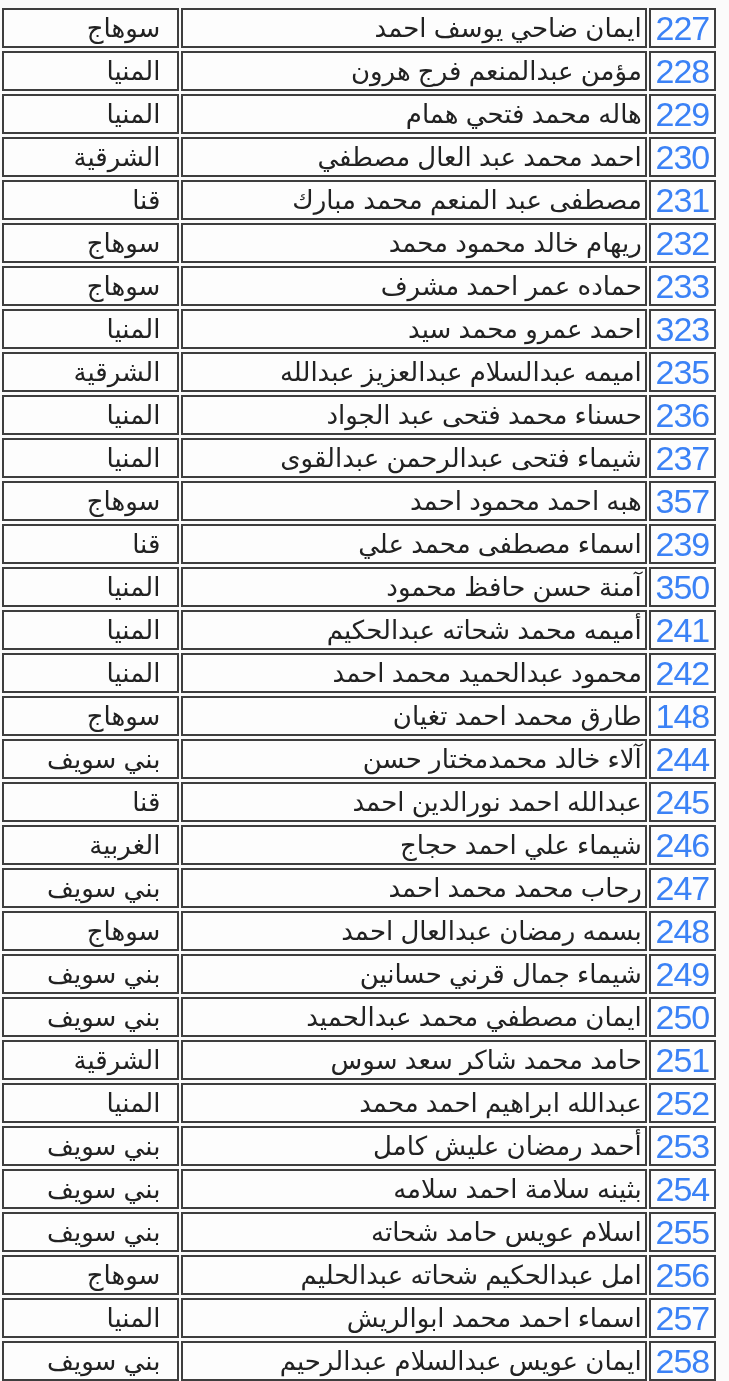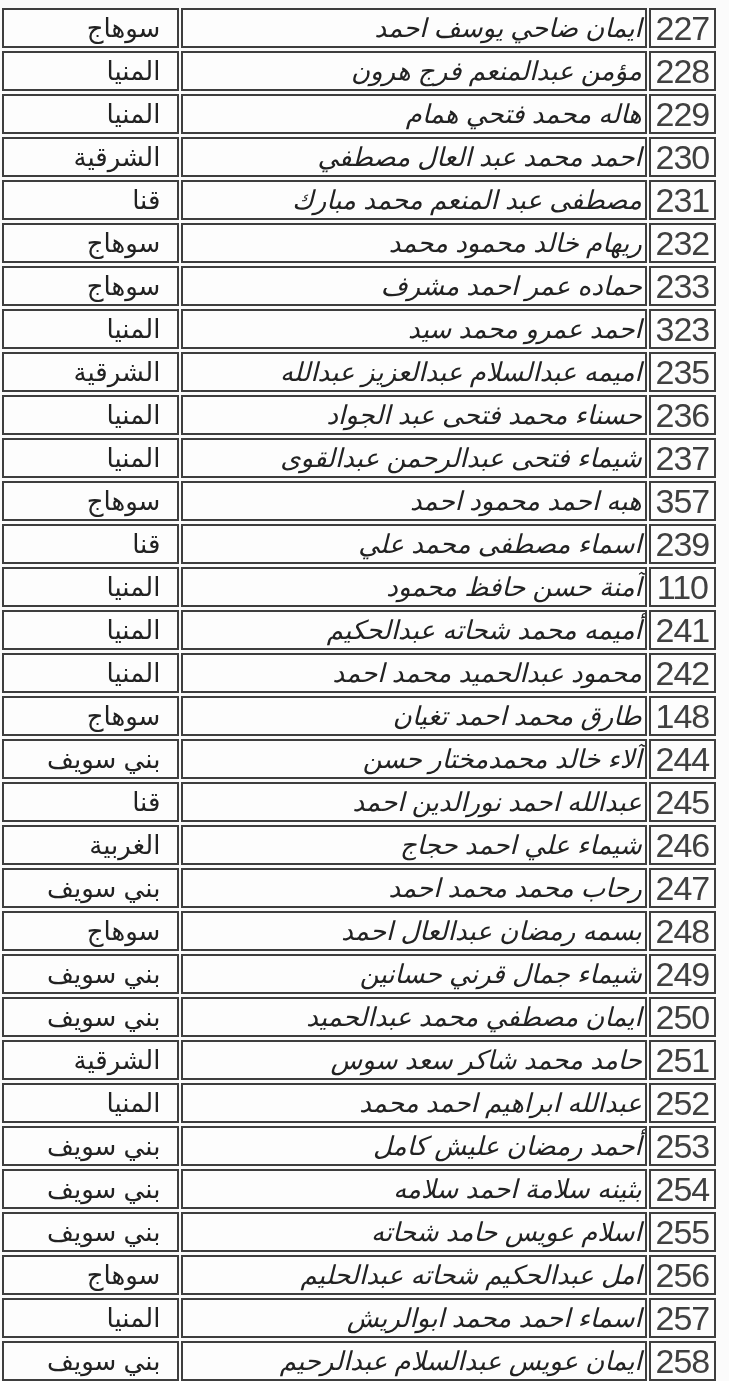--- a/index.html
+++ b/index.html
@@ -32,29 +32,28 @@
     vertical-align: middle;
     overflow: hidden;
     white-space: nowrap;
     color: #222222;
   }
   td.num {
     width: 62px;
     font-size: 34px;
     line-height: 0.95;
     text-align: center;
-    color: #404040;
+    color: #3b82f6;
     letter-spacing: -1px;
   }
   td.name {
     width: 468px;
     font-size: 26px;
     text-align: right;   
     padding-right: 3px;
-    font-style: italic;
   }
   td.gov {
     width: 160px;
     font-size: 26px;
     text-align: right;   
     padding-right: 17px;
   }
 </style>
 </head>
 <body>
@@ -121,21 +120,21 @@
           <td class="num">357</td>
           <td class="name">هبه احمد محمود احمد</td>
           <td class="gov">سوهاج</td>
         </tr>
         <tr>
           <td class="num">239</td>
           <td class="name">اسماء مصطفى محمد علي</td>
           <td class="gov">قنا</td>
         </tr>
         <tr>
-          <td class="num">110</td>
+          <td class="num">350</td>
           <td class="name">آمنة حسن حافظ محمود</td>
           <td class="gov">المنيا</td>
         </tr>
         <tr>
           <td class="num">241</td>
           <td class="name">أميمه محمد شحاته عبدالحكيم</td>
           <td class="gov">المنيا</td>
         </tr>
         <tr>
           <td class="num">242</td>

